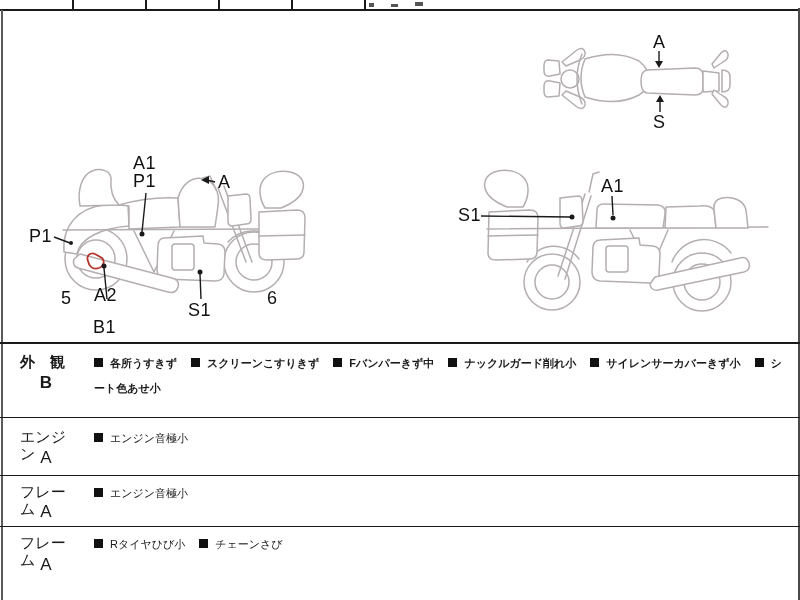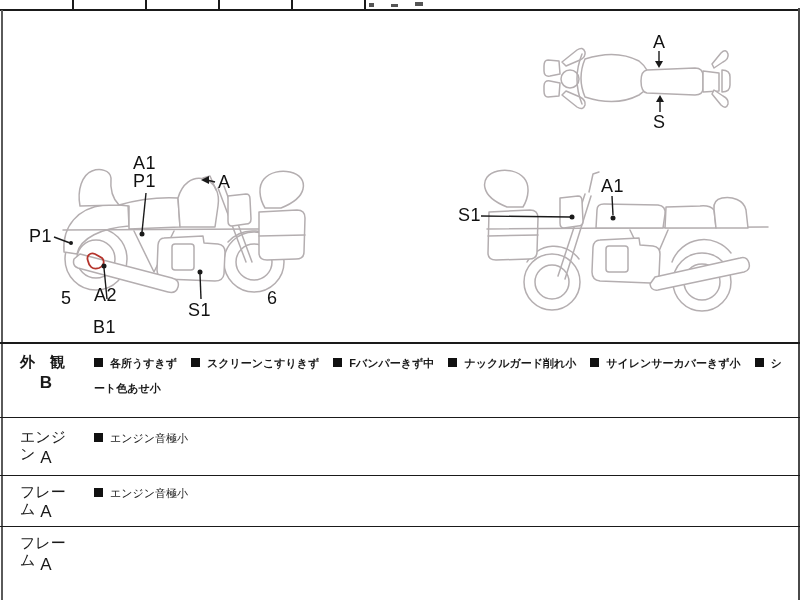--- a/index.html
+++ b/index.html
@@ -195,15 +195,18 @@
     <div class="rlabel" style="top:7px">フレーム</div>
     <div class="rgrade" style="top:27px">A</div>
     <div class="rcontent" style="top:5px">
       <span class="item"><span class="sq"></span><span>エンジン音極小</span></span>
     </div>
   </div>
 
   <div class="trow rest" style="top:526px;height:74px">
     <div class="rlabel" style="top:7px">フレーム</div>
     <div class="rgrade" style="top:29px">A</div>
+    <div class="rcontent" style="top:5px">
+      <span class="item"><span class="sq"></span><span>Rタイヤひび小</span></span><span class="item"><span class="sq"></span><span>チェーンさび</span></span>
+    </div>
   </div>
 
 </div>
 
 </body></html>

